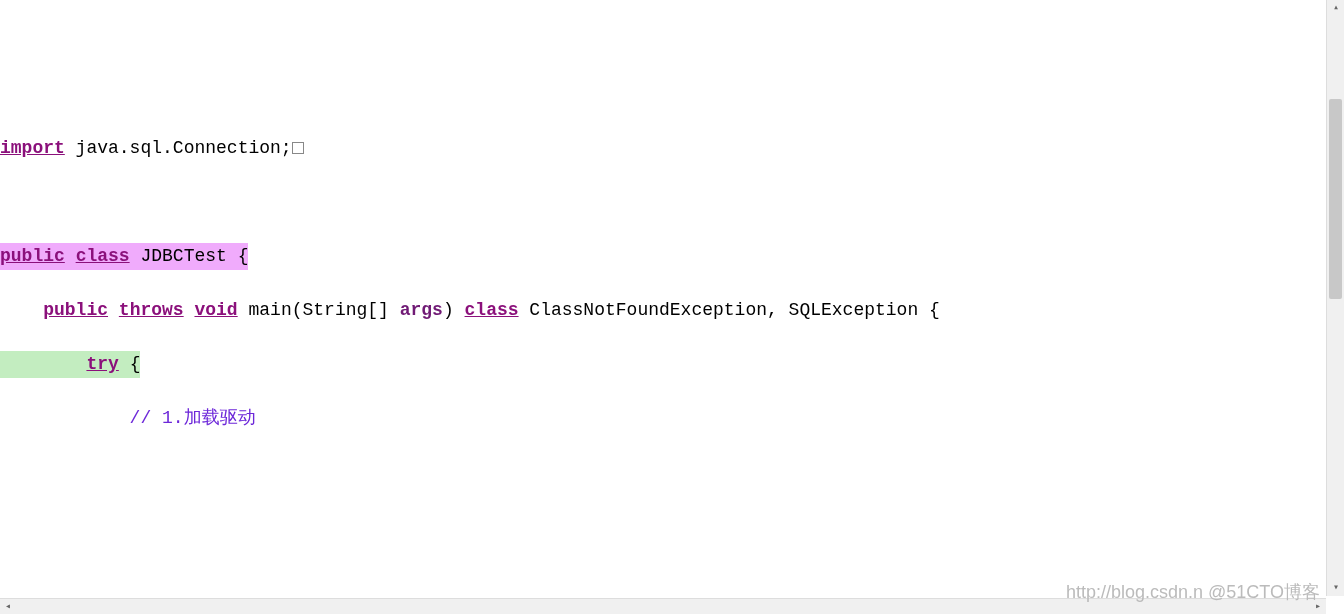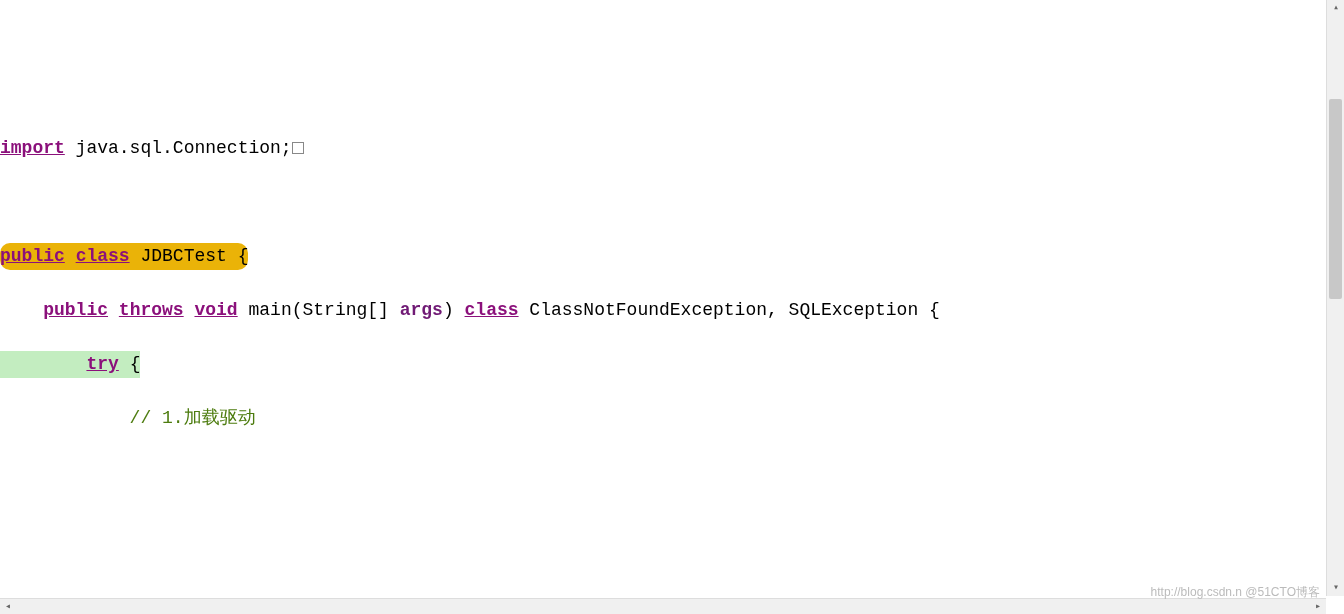--- a/index.html
+++ b/index.html
@@ -14,23 +14,23 @@
     width: 1344px;
     height: 614px;
   }
   .editor {
     width: 1320px;
     height: 598px;
     overflow: hidden;
   }
   .line { height: 27px; }
   .hl-green { background: #c3edc0; display: inline-block; }
-  .hl-red { background: #eab308; display: inline-block; border-radius: 10px; }
+  .hl-red { background: #f0abfc; display: inline-block; }
   .kw { color: #8b107b; font-weight: bold; text-decoration: underline; }
-  .cmt { color: #4d7c0f; }
+  .cmt { color: #6d28d9; }
   .var { color: #701a75; font-weight: bold; }
   .plain { color: #000; margin-top: 36px; }
   .fold-box {
     display:inline-block;
     border:1px solid #888;
     width:12px; height:12px;
     font-size:10px; line-height:10px;
     text-align:center; vertical-align:middle;
     background:#fff;
   }
@@ -64,21 +64,21 @@
   }
   .hscroll-arrow {
     position:absolute; top:0; width:16px; height:16px;
     text-align:center; font-size:10px; color:#666; line-height:16px;
   }
   .watermark {
     position:absolute;
     right:24px; bottom:8px;
     color:#bbb;
     font-family: Arial, sans-serif;
-    font-size:12px;
+    font-size:18px;
     pointer-events:none;
   }
 </style>
 </head>
 <body>
 
 
 
 <div class="editor">
 <div class="line"><span class="kw">import</span><span class="plain"> java.sql.Connection;</span><span class="fold-box"></span></div>

